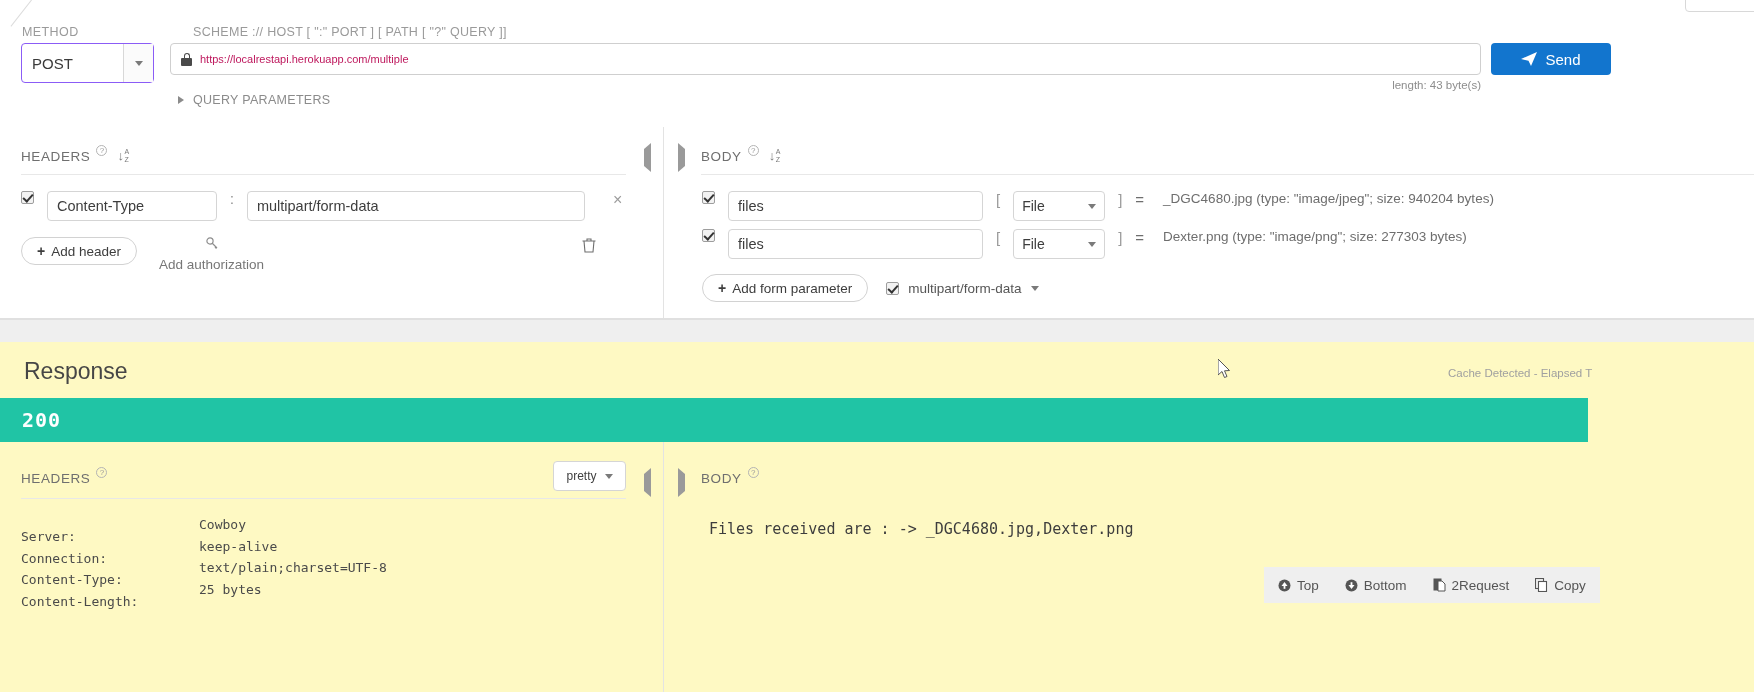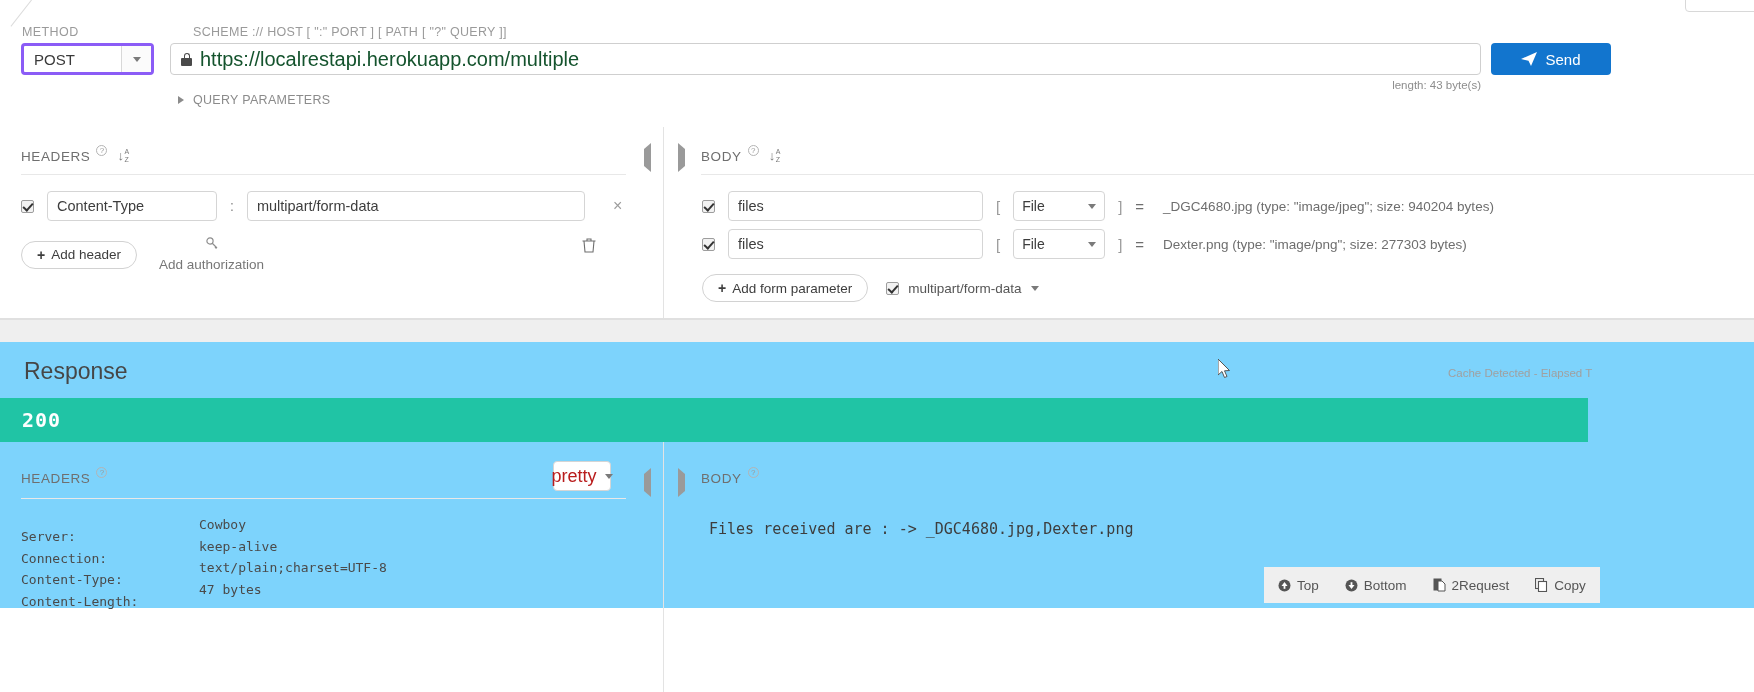--- a/index.html
+++ b/index.html
@@ -34,22 +34,22 @@
     position: absolute; left: 22px; top: 25px;
     font-size: 12.5px; letter-spacing: .4px; color: #9a9a9a;
   }
   .lbl-scheme {
     position: absolute; left: 193px; top: 25px;
     font-size: 12.5px; letter-spacing: .3px; color: #9a9a9a;
   }
 
   .method-box {
     position: absolute; left: 21px; top: 43px;
-    width: 133px; height: 32px;
-    border: 3px solid #8b5cf6; border-radius: 4px;
+    width: 133px; height: 40px;
+    border: 1px solid #8b5cf6; border-radius: 4px;
     background: #fff; display: flex; align-items: stretch;
   }
   .method-box .val {
     flex: 1; display: flex; align-items: center; padding-left: 10px;
     font-size: 15px; color: #3a3a3a;
   }
   .method-box .caret {
     width: 30px; border-left: 1px solid #d8d8d8;
     background: #fbfbfb;
     display: flex; align-items: center; justify-content: center;
@@ -63,21 +63,21 @@
   .url-box {
     position: absolute; left: 170px; top: 43px;
     width: 1311px; height: 32px;
     border: 1px solid #cfcfcf; border-radius: 4px;
     background: #fff; display: flex; align-items: center;
     padding: 0 10px;
   }
   .lock-ico { width: 11px; height: 13px; position: relative; margin-right: 8px; flex: none; }
   .lock-ico .body { position: absolute; left: 0; bottom: 0; width: 11px; height: 8px; background: #4a4a4a; border-radius: 1px; }
   .lock-ico .shk { position: absolute; left: 2.5px; top: 0; width: 6px; height: 6px; border: 1.6px solid #4a4a4a; border-bottom: none; border-radius: 3px 3px 0 0; }
-  .url-text { font-size: 20px; color: #14532d; white-space: nowrap; }
+  .url-text { font-size: 11px; color: #be185d; white-space: nowrap; }
 
   .send-btn {
     position: absolute; left: 1491px; top: 43px;
     width: 120px; height: 32px;
     background: #1275ce; border-radius: 4px;
     display: flex; align-items: center; justify-content: center; gap: 8px;
     color: #fff; font-size: 15px; cursor: pointer;
   }
   .plane { width: 16px; height: 14px; }
 
@@ -124,21 +124,21 @@
 
   .collapse-l, .collapse-r {
     position: absolute; top: 22px; cursor: pointer;
   }
   .collapse-l { left: 644px; }
   .collapse-r { left: 678px; }
   .tri-l { width: 0; height: 0; border-top: 6px solid transparent; border-bottom: 6px solid transparent; border-right: 7px solid #9a9a9a; }
   .tri-r { width: 0; height: 0; border-top: 6px solid transparent; border-bottom: 6px solid transparent; border-left: 7px solid #9a9a9a; }
 
   
-  .kv-row { position: absolute; display: flex; align-items: center; }
+  .kv-row { position: absolute; display: flex; }
   .cb {
     width: 13px; height: 13px; border: 1px solid #9d9d9d; border-radius: 2px;
     background: #f2f2f2; position: relative; flex: none; cursor: pointer;
   }
   .cb.checked::after {
     content: ""; position: absolute; left: 3px; top: 0px;
     width: 4px; height: 8px; border: solid #333; border-width: 0 2px 2px 0;
     transform: rotate(42deg);
   }
   .tin {
@@ -181,42 +181,42 @@
   .eq { color: #6e6e6e; font-size: 15px; }
   .fileinfo { font-size: 13.5px; color: #6e6e6e; white-space: nowrap; }
 
   .mp-label { display: inline-flex; align-items: center; gap: 9px; font-size: 13.5px; color: #555; cursor: pointer; }
 
   
   .band { position: absolute; left: 0; top: 320px; width: 1754px; height: 22px; background: #efefef; }
   .band-top-shadow { position: absolute; left: 0; top: 318px; width: 1754px; height: 2px; background: #e0e0e0; }
 
   
-  .resp-wrap { position: absolute; left: 0; top: 342px; width: 1754px; height: 266px; background: #7dd3fc; }
+  .resp-wrap { position: absolute; left: 0; top: 342px; width: 1754px; height: 350px; background: #fef9c3; }
   .resp-title { position: absolute; left: 24px; top: 16px; font-size: 23px; color: #464646; }
   .cache-note { position: absolute; left: 1448px; top: 367px; font-size: 11.5px; color: #a0a0a0; white-space: nowrap; }
 
   .status-bar {
     position: absolute; left: 0; top: 398px; width: 1588px; height: 44px;
     background: #20c4a5; display: flex; align-items: center;
   }
   .status-code {
     margin-left: 22px; color: #fff; font-size: 20px; font-weight: bold;
     font-family: "DejaVu Sans Mono", monospace; letter-spacing: 1px;
   }
 
   .rpanes { position: absolute; left: 0; top: 442px; width: 1754px; height: 250px; }
   .rpane-div { position: absolute; left: 663px; top: 0; width: 1px; height: 250px; background: #e3e3e3; }
 
   .rhead { position: absolute; left: 21px; top: 27px; display: flex; align-items: center; }
   .sel-pretty {
     position: absolute; left: 553px; top: 19px;
-    width: 58px; height: 30px; border: 1px solid #d5d5d5; border-radius: 4px; background: #fff;
+    width: 73px; height: 30px; border: 1px solid #d5d5d5; border-radius: 4px; background: #fff;
     display: flex; align-items: center; justify-content: center; gap: 8px;
-    font-size: 18px; color: #b91c1c; cursor: pointer;
+    font-size: 12px; color: #404040; cursor: pointer;
   }
   .rhr { position: absolute; left: 21px; top: 56px; width: 605px; height: 1px; background: #e8e8e8; }
 
   .kvtab { position: absolute; left: 21px; top: 72px; font-family: "DejaVu Sans Mono", monospace; font-size: 13px; color: #4a4a4a; }
   .kvtab .r { display: flex; height: 21.6px; align-items: center; }
   .kvtab .k { width: 178px; margin-top: 24px; }
 
   .rbody-text {
     position: absolute; left: 709px; top: 78px;
     font-family: "DejaVu Sans Mono", monospace; font-size: 15px; color: #3d3d3d;
@@ -410,21 +410,21 @@
       <div class="r">
         <span class="k">Connection:</span>
         <span>keep-alive</span>
       </div>
       <div class="r">
         <span class="k">Content-Type:</span>
         <span>text/plain;charset=UTF-8</span>
       </div>
       <div class="r">
         <span class="k">Content-Length:</span>
-        <span>47 bytes</span>
+        <span>25 bytes</span>
       </div>
     </div>
 
     <div class="rhead" style="left:701px;">
       <span class="pane-title">BODY</span>
       <span class="q-ico">?</span>
     </div>
 
     <div class="rbody-text">Files received are : -&gt; _DGC4680.jpg,Dexter.png</div>
 

